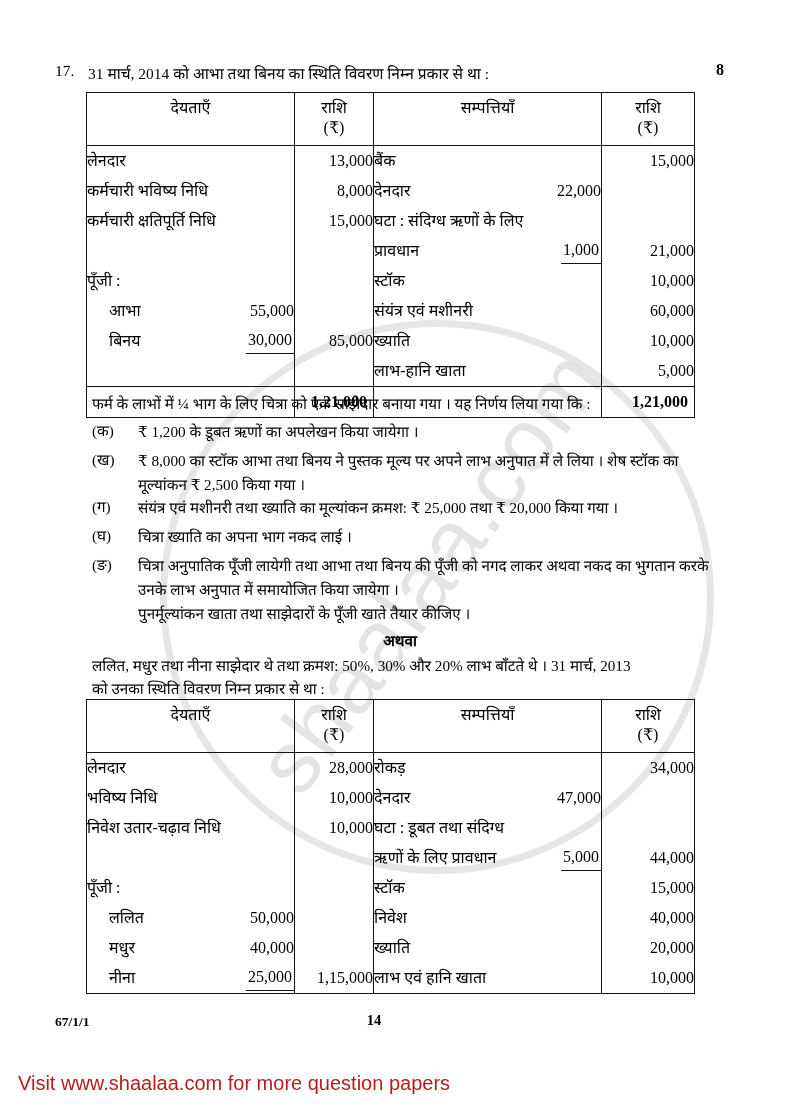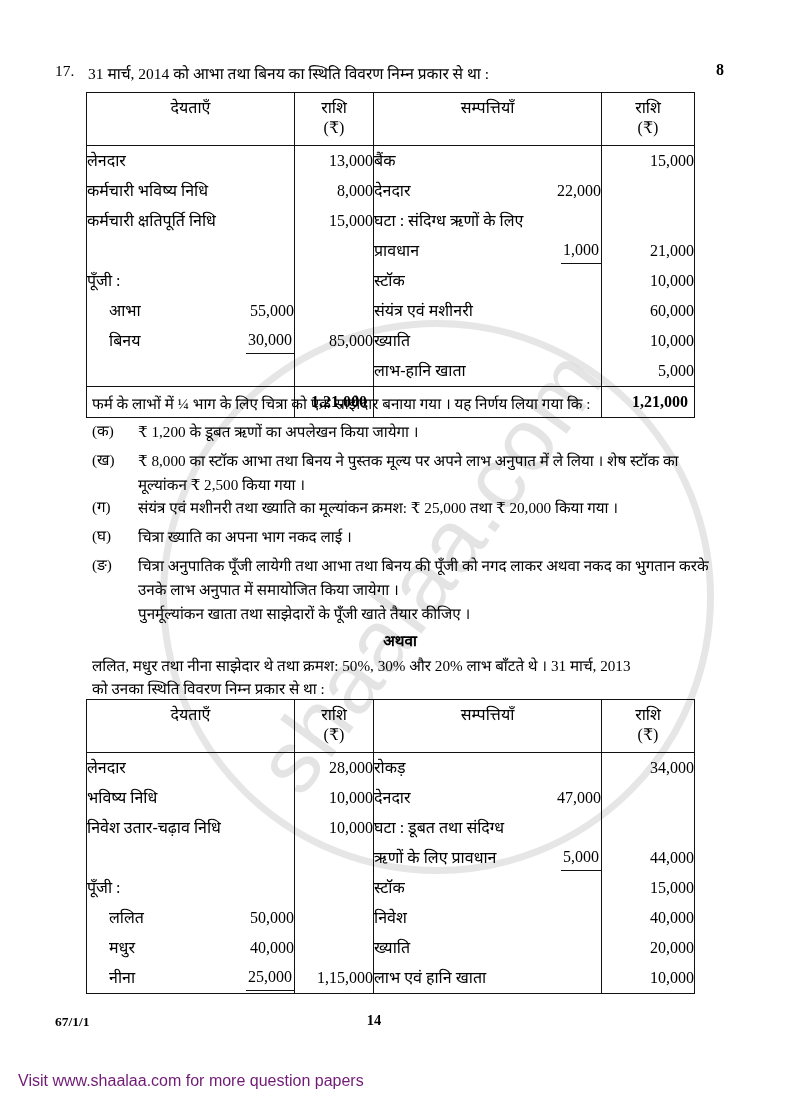--- a/index.html
+++ b/index.html
@@ -170,22 +170,22 @@
     width: 748px;
     text-align: center;
     font-size: 14.5px;
     font-weight: bold;
   }
   .banner {
     position: absolute;
     left: 18px;
     top: 1072px;
     font-family: "Liberation Sans", sans-serif;
-    font-size: 16px;
-    color: #701a75;
+    font-size: 20px;
+    color: #b91c1c;
   }
 </style>
 </head>
 <body>
 
 <div id="page">
 
   <div id="watermark">
     <div class="wm-circle"></div>
     <div class="wm-text">shaalaa.com</div>

